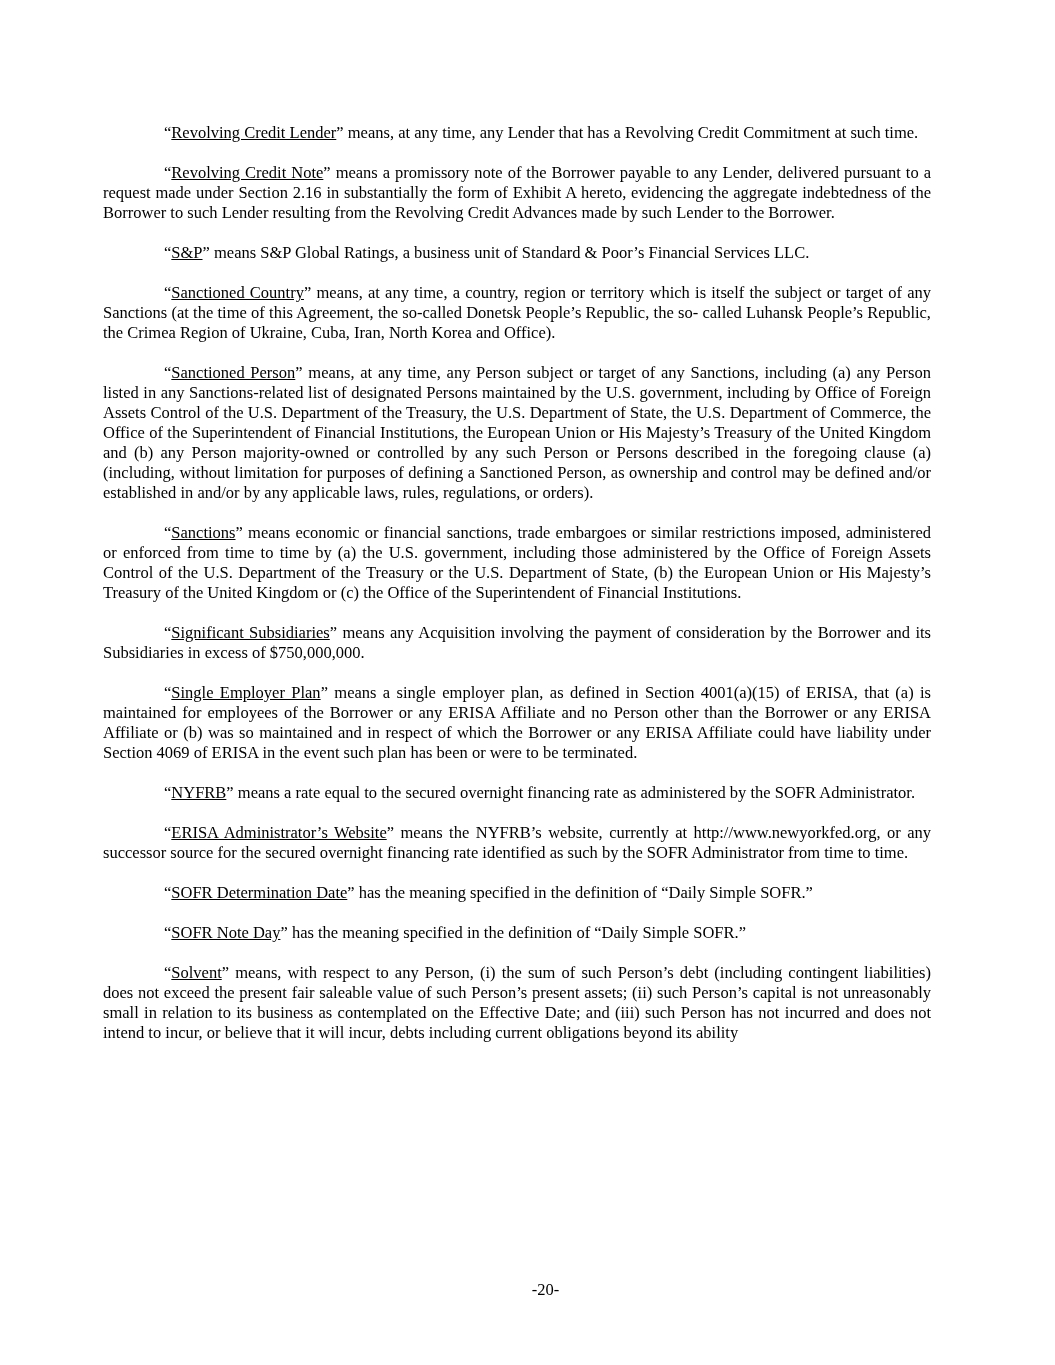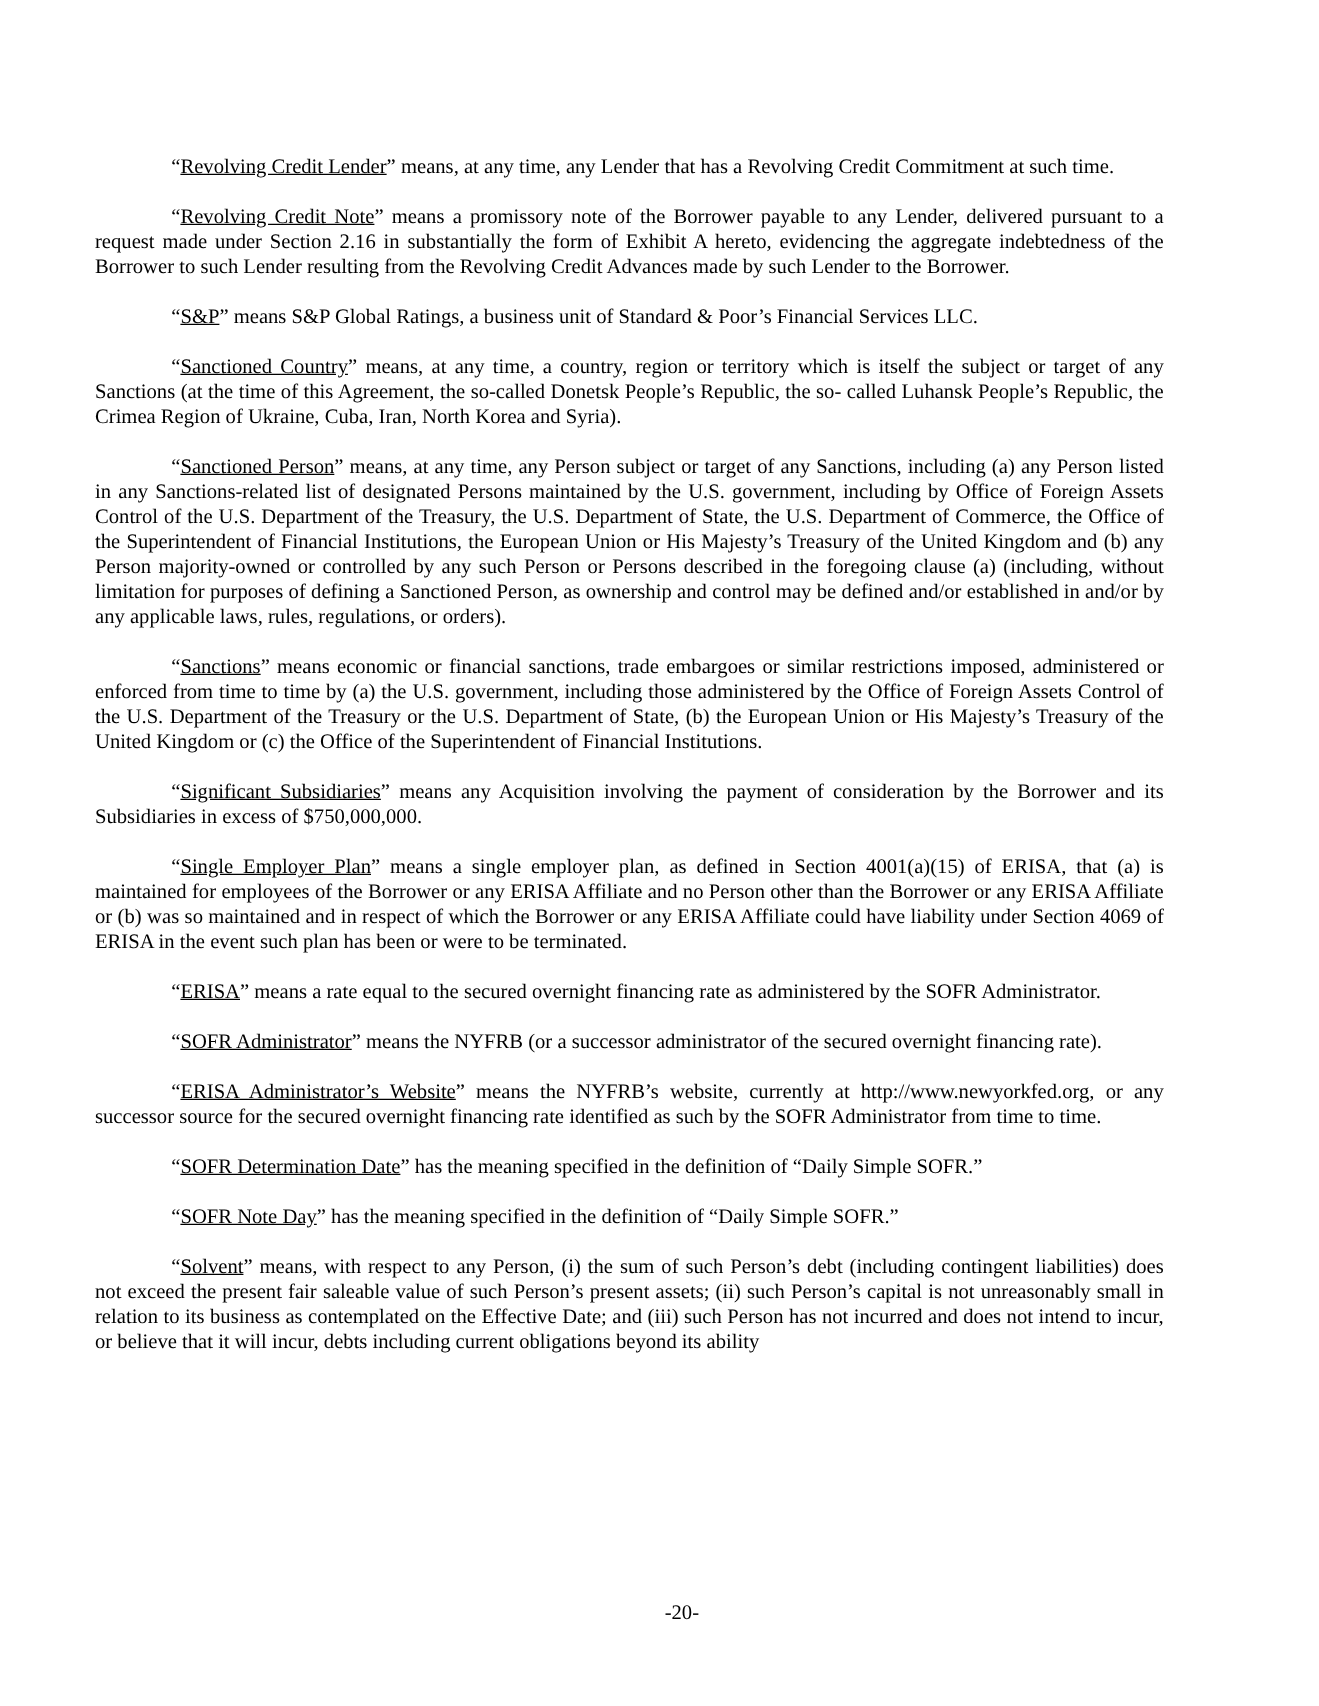--- a/index.html
+++ b/index.html
@@ -10,21 +10,21 @@
   .page {
     position: relative;
     width: 1055px;
     height: 1365px;
     background: #ffffff;
     color: #000000;
     font-family: "Liberation Serif", "DejaVu Serif", serif;
     font-size: 16.5px;
     line-height: 20px;
     box-sizing: border-box;
-    padding: 123px 124px 0 76px;
+    padding: 123px 124px 0 103px;
     overflow: hidden;
   }
   .body-text p.para {
     margin: 0 0 20px 0;
     text-align: justify;
     text-indent: 61px;
   }
   .term {
     text-decoration: underline;
   }
@@ -41,33 +41,32 @@
 
 <div class="page">
   <div class="body-text">
 
     <p class="para"><span>“</span><span class="term">Revolving Credit Lender</span><span>”</span><span> means, at any time, any Lender that has a Revolving Credit Commitment at such time.</span></p>
 
     <p class="para"><span>“</span><span class="term">Revolving Credit Note</span><span>”</span><span> means a promissory note of the Borrower payable to any Lender, delivered pursuant to a request made under Section 2.16 in substantially the form of Exhibit A hereto, evidencing the aggregate indebtedness of the Borrower to such Lender resulting from the Revolving Credit Advances made by such Lender to the Borrower.</span></p>
 
     <p class="para"><span>“</span><span class="term">S&amp;P</span><span>”</span><span> means S&amp;P Global Ratings, a business unit of Standard &amp; Poor’s Financial Services LLC.</span></p>
 
-    <p class="para"><span>“</span><span class="term">Sanctioned Country</span><span>”</span><span> means, at any time, a country, region or territory which is itself the subject or target of any Sanctions (at the time of this Agreement, the so-called Donetsk People’s Republic, the so- called Luhansk People’s Republic, the Crimea Region of Ukraine, Cuba, Iran, North Korea and Syria).</span></p>
+    <p class="para"><span>“</span><span class="term">Sanctioned Country</span><span>”</span><span> means, at any time, a country, region or territory which is itself the subject or target of any Sanctions (at the time of this Agreement, the so-called Donetsk People’s Republic, the so- called Luhansk People’s Republic, the Crimea Region of Ukraine, Cuba, Iran, North Korea and Office).</span></p>
 
     <p class="para"><span>“</span><span class="term">Sanctioned Person</span><span>”</span><span> means, at any time, any Person subject or target of any Sanctions, including (a) any Person listed in any Sanctions-related list of designated Persons maintained by the U.S. government, including by Office of Foreign Assets Control of the U.S. Department of the Treasury, the U.S. Department of State, the U.S. Department of Commerce, the Office of the Superintendent of Financial Institutions, the European Union or His Majesty’s Treasury of the United Kingdom and (b) any Person majority-owned or controlled by any such Person or Persons described in the foregoing clause (a) (including, without limitation for purposes of defining a Sanctioned Person, as ownership and control may be defined and/or established in and/or by any applicable laws, rules, regulations, or orders).</span></p>
 
     <p class="para"><span>“</span><span class="term">Sanctions</span><span>”</span><span> means economic or financial sanctions, trade embargoes or similar restrictions imposed, administered or enforced from time to time by (a) the U.S. government, including those administered by the Office of Foreign Assets Control of the U.S. Department of the Treasury or the U.S. Department of State, (b) the European Union or His Majesty’s Treasury of the United Kingdom or (c) the Office of the Superintendent of Financial Institutions.</span></p>
 
     <p class="para"><span>“</span><span class="term">Significant Subsidiaries</span><span>”</span><span> means any Acquisition involving the payment of consideration by the Borrower and its Subsidiaries in excess of $750,000,000.</span></p>
 
     <p class="para"><span>“</span><span class="term">Single Employer Plan</span><span>”</span><span> means a single employer plan, as defined in Section 4001(a)(15) of ERISA, that (a) is maintained for employees of the Borrower or any ERISA Affiliate and no Person other than the Borrower or any ERISA Affiliate or (b) was so maintained and in respect of which the Borrower or any ERISA Affiliate could have liability under Section 4069 of ERISA in the event such plan has been or were to be terminated.</span></p>
 
-    <p class="para"><span>“</span><span class="term">ERISA</span><span>”</span><span> means a rate equal to the secured overnight financing rate as administered by the SOFR Administrator.</span></p>
+    <p class="para"><span>“</span><span class="term">NYFRB</span><span>”</span><span> means a rate equal to the secured overnight financing rate as administered by the SOFR Administrator.</span></p>
 
-    <p class="para"><span>“</span><span class="term">SOFR Administrator</span><span>”</span><span> means the NYFRB (or a successor administrator of the secured overnight financing rate).</span></p>
 
     <p class="para"><span>“</span><span class="term">ERISA Administrator’s Website</span><span>”</span><span> means the NYFRB’s website, currently at http://www.newyorkfed.org, or any successor source for the secured overnight financing rate identified as such by the SOFR Administrator from time to time.</span></p>
 
     <p class="para"><span>“</span><span class="term">SOFR Determination Date</span><span>”</span><span> has the meaning specified in the definition of “Daily Simple SOFR.”</span></p>
 
     <p class="para"><span>“</span><span class="term">SOFR Note Day</span><span>”</span><span> has the meaning specified in the definition of “Daily Simple SOFR.”</span></p>
 
     <p class="para"><span>“</span><span class="term">Solvent</span><span>”</span><span> means, with respect to any Person, (i) the sum of such Person’s debt (including contingent liabilities) does not exceed the present fair saleable value of such Person’s present assets; (ii) such Person’s capital is not unreasonably small in relation to its business as contemplated on the Effective Date; and (iii) such Person has not incurred and does not intend to incur, or believe that it will incur, debts including current obligations beyond its ability</span></p>
 
   </div>

